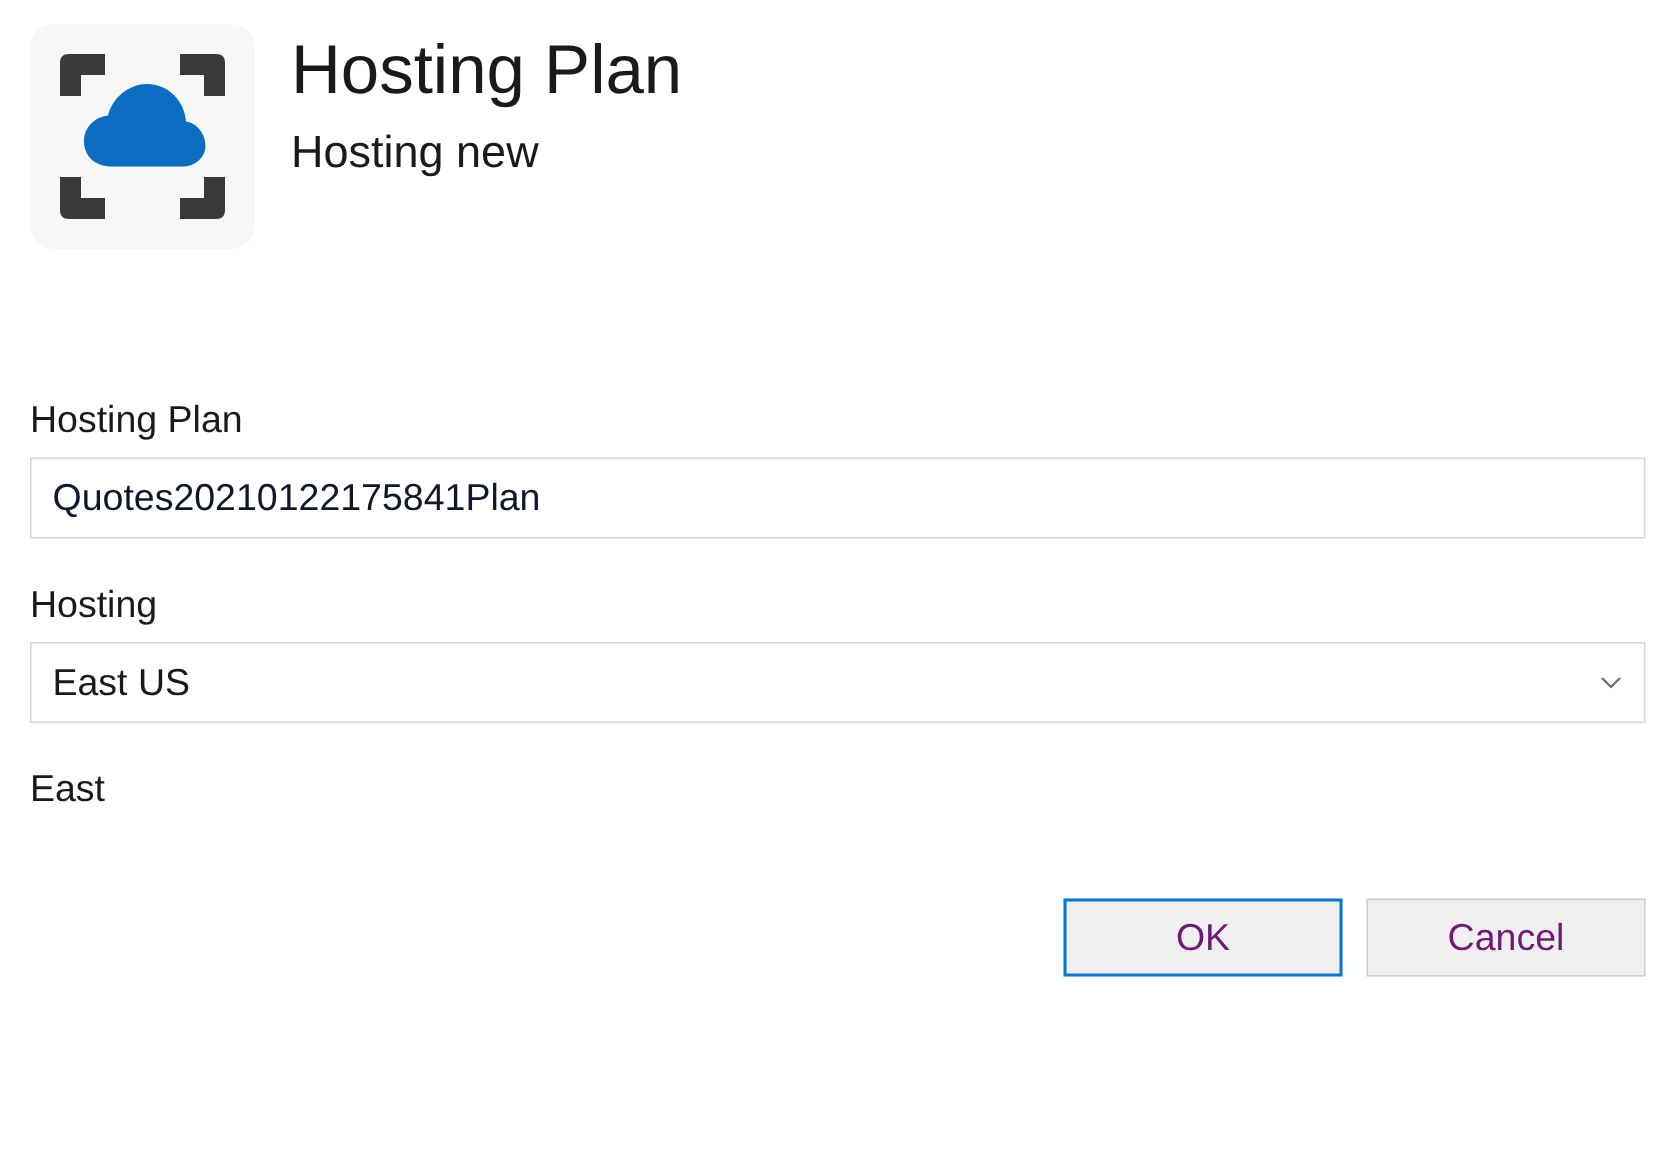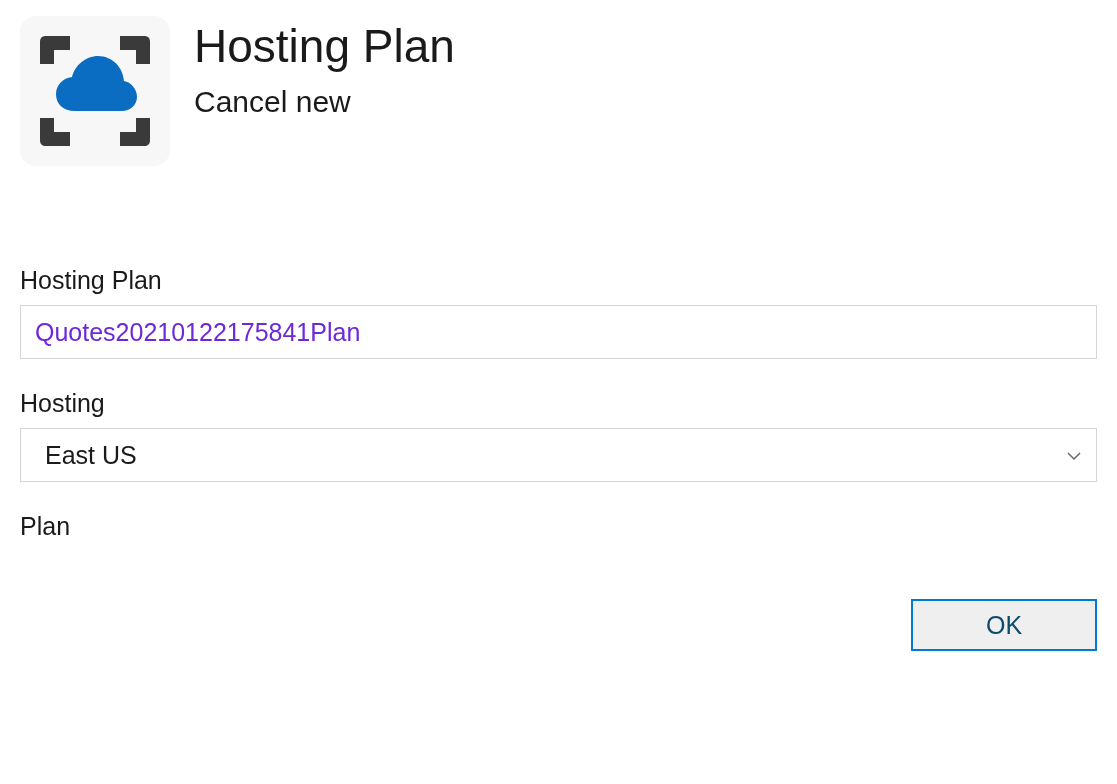--- a/index.html
+++ b/index.html
@@ -66,33 +66,33 @@
       display: block;
     }
     .text-input {
       width: 100%;
       height: 54px;
       border: 1px solid #d6d6d6;
       background: #ffffff;
       padding: 0 14px;
       font-size: 25px;
       font-family: inherit;
-      color: #6d28d9;
+      color: #0f172a;
       outline: none;
     }
     .select-wrap {
       position: relative;
       width: 100%;
     }
     .select-input {
       width: 100%;
       height: 54px;
       border: 1px solid #d6d6d6;
       background: #ffffff;
-      padding: 0 40px 0 24px;
+      padding: 0 40px 0 14px;
       font-size: 25px;
       font-family: inherit;
       color: #1a1a1a;
       outline: none;
       appearance: none;
       -webkit-appearance: none;
       -moz-appearance: none;
       cursor: pointer;
     }
     .select-chevron {
@@ -110,21 +110,21 @@
       margin-top: 18px;
     }
     .btn {
       min-width: 186px;
       height: 52px;
       font-size: 25px;
       font-family: inherit;
       font-weight: 400;
       background: #efefef;
       border: 1px solid #cfcfcf;
-      color: #0c4a6e;
+      color: #701a75;
       cursor: pointer;
       display: inline-flex;
       align-items: center;
       justify-content: center;
       text-align: right;
     }
     .btn.primary {
       border: 2px solid #0078d4;
     }
   </style>
@@ -138,21 +138,21 @@
       <path d="M 10 38 L 10 16 C 10 12 12 10 16 10 L 40 10 L 40 24 L 24 24 L 24 38 Z" fill="#3a3a3a"></path>
       <path d="M 90 10 L 114 10 C 118 10 120 12 120 16 L 120 38 L 106 38 L 106 24 L 90 24 Z" fill="#3a3a3a"></path>
       <path d="M 10 92 L 24 92 L 24 106 L 40 106 L 40 120 L 16 120 C 12 120 10 118 10 114 Z" fill="#3a3a3a"></path>
       <path d="M 106 92 L 120 92 L 120 114 C 120 118 118 120 114 120 L 90 120 L 90 106 L 106 106 Z" fill="#3a3a3a"></path>
 
       <path d="M 45 85 C 33 85 26 78 26 68 C 26 59 33 52 42 51 C 45 39 56 30 68 30 C 82 30 93 41 94 55 C 101 56 107 63 107 71 C 107 79 100 85 92 85 Z" fill="#0a6dc2"></path>
     </svg>
   </div>
   <div class="title-block">
     <div class="title">Hosting Plan</div>
-    <div class="subtitle">Cancel new</div>
+    <div class="subtitle">Hosting new</div>
   </div>
 </div>
 
 <div class="form">
 
   <div class="field-group">
     <label class="field-label">Hosting Plan</label>
     <input type="text" class="text-input" value="Quotes20210122175841Plan" style="">
   </div>
 
@@ -164,20 +164,21 @@
       </select>
       <span class="select-chevron">
         <svg width="14" height="8" viewBox="0 0 14 8">
             <path d="M1 1 L7 7 L13 1" stroke="#6b6b6b" stroke-width="1.5" fill="none"></path>
           </svg>
       </span>
     </div>
   </div>
 
   <div class="field-group">
-    <label class="field-label">Plan</label>
+    <label class="field-label">East</label>
   </div>
 
   <div class="buttons">
     <button class="btn primary">OK</button>
+    <button class="btn">Cancel</button>
   </div>
 
 </div>
 
 </body></html>

